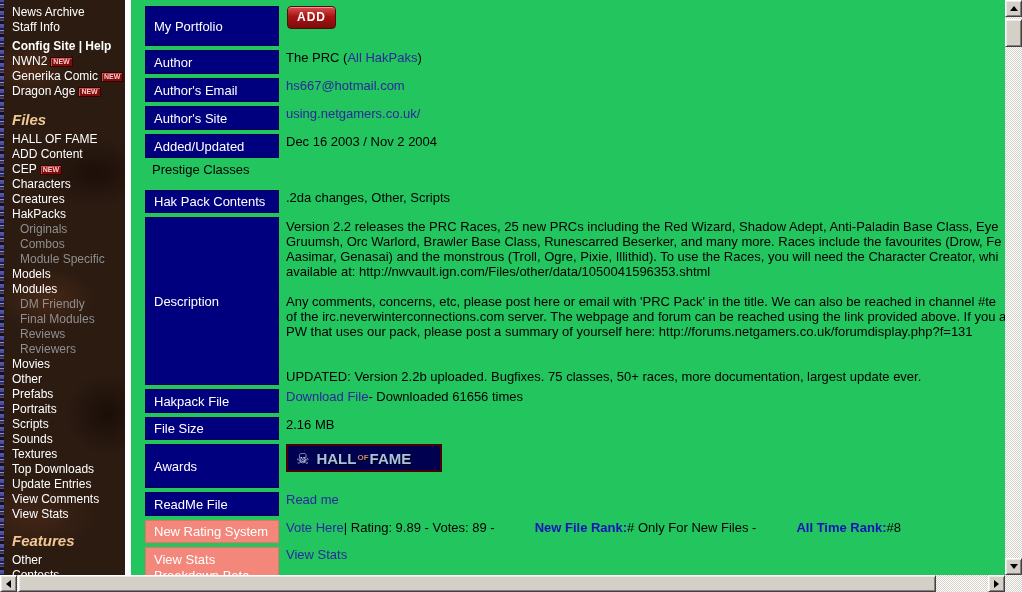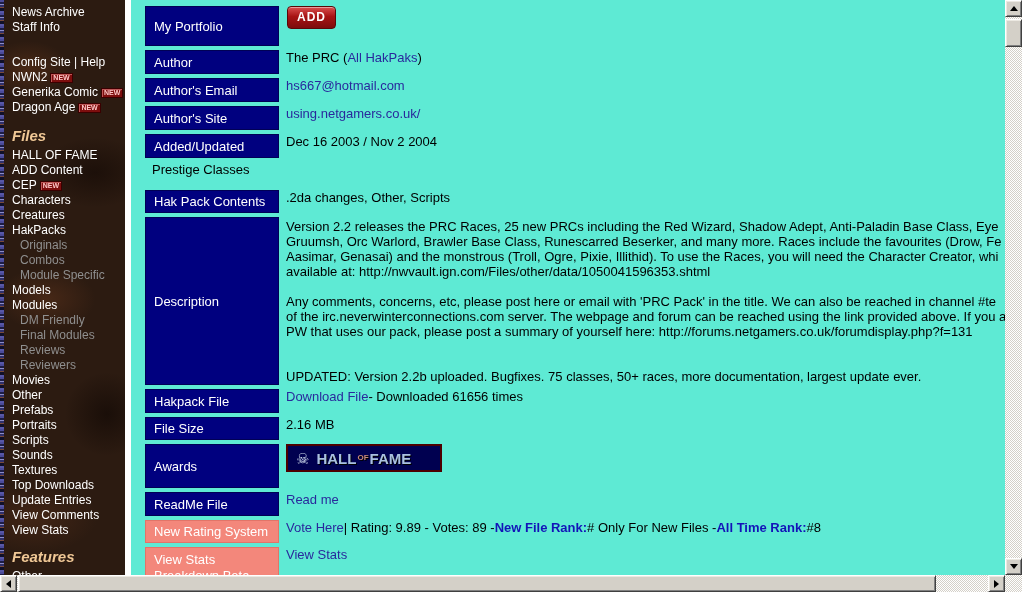--- a/index.html
+++ b/index.html
@@ -20,55 +20,55 @@
     padding:4px 0 0 8px;overflow:hidden;
     background-color:#2c1b11;
     background-image:
       radial-gradient(ellipse 60px 40px at 20% 12%, rgba(96,52,26,.55), transparent 70%),
       radial-gradient(ellipse 80px 50px at 75% 30%, rgba(18,8,4,.6), transparent 70%),
       radial-gradient(ellipse 70px 45px at 35% 52%, rgba(104,56,30,.45), transparent 70%),
       radial-gradient(ellipse 60px 60px at 85% 72%, rgba(14,6,3,.6), transparent 70%),
       radial-gradient(ellipse 90px 50px at 25% 90%, rgba(98,52,28,.4), transparent 70%);
   }
   .nav-row{line-height:13px;white-space:nowrap;}
-  .nav-row.gap-before{margin-top:20px;}
+  .nav-row.gap-before{margin-top:4px;font-weight:bold;}
   .nav-link{color:#ffffff;font-size:12px;text-decoration:none;cursor:pointer;}
   .nav-link.sub{color:#8f8f8f;padding-left:8px;}
   .new-badge{
     display:inline-block;background:#7e0e0e;color:#ffc8c8;border:1px solid #3a0000;
     font-size:7px;font-weight:bold;line-height:8px;padding:0 2px;margin-left:3px;
     vertical-align:1px;box-shadow:inset 1px 1px 0 rgba(255,160,160,.5);
   }
   .side-heading{
     color:#f0c896;font-size:15px;font-weight:bold;font-style:italic;
     margin:14px 0 3px 0;line-height:16px;
   }
   .side-heading.second{margin-top:12px;}
   
   .content{
     position:absolute;left:131px;top:0;right:17px;bottom:17px;
-    background:#5eead4;overflow:hidden;padding:6px 0 0 14px;box-sizing:border-box;
+    background:#22c55e;overflow:hidden;padding:6px 0 0 14px;box-sizing:border-box;
   }
   .t-row{display:flex;margin-bottom:4px;}
   .t-label{
     width:134px;min-width:134px;box-sizing:border-box;
     background:#00007f;border:1px solid #000055;color:#fff;
     font-size:13px;padding:2px 4px 2px 8px;display:flex;align-items:center;
   }
   .t-label.salmon{background:#f3877b;border-color:#e27468;}
   .t-label.block{display:block;padding-top:4px;line-height:16px;}
   .t-value{
     margin-left:7px;flex:1;min-width:0;display:flex;align-items:flex-start;
     font-size:13px;color:#000;
   }
   .t-value.top{display:block;padding-top:2px;}
   .rh-40{min-height:40px}.rh-24{min-height:24px}.rh-23{min-height:23px}
   .rh-168{min-height:168px}.rh-44{min-height:44px}.rh-42{min-height:42px}
   .lnk{color:#29299c;text-decoration:none;cursor:pointer;}
-  .rank{color:#1313b8;font-weight:bold;}
+  .rank{color:#1313b8;font-weight:bold;margin-left:40px;}
   .desc-line{white-space:nowrap;line-height:15px;font-size:13px;}
   
   .add-btn{
     display:inline-block;padding:3px 9px 4px 9px;margin-left:1px;
     background:linear-gradient(#d95050,#a81414 45%,#7d0c0c);
     border:1px solid #5a0808;border-radius:4px;
     color:#fff;font-size:12px;font-weight:bold;letter-spacing:1px;cursor:pointer;
     box-shadow:inset 0 1px 0 rgba(255,255,255,.45);
   }
   

